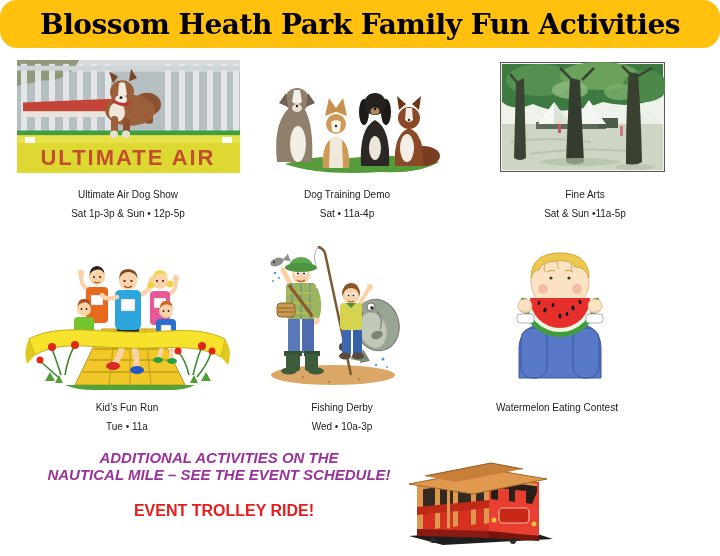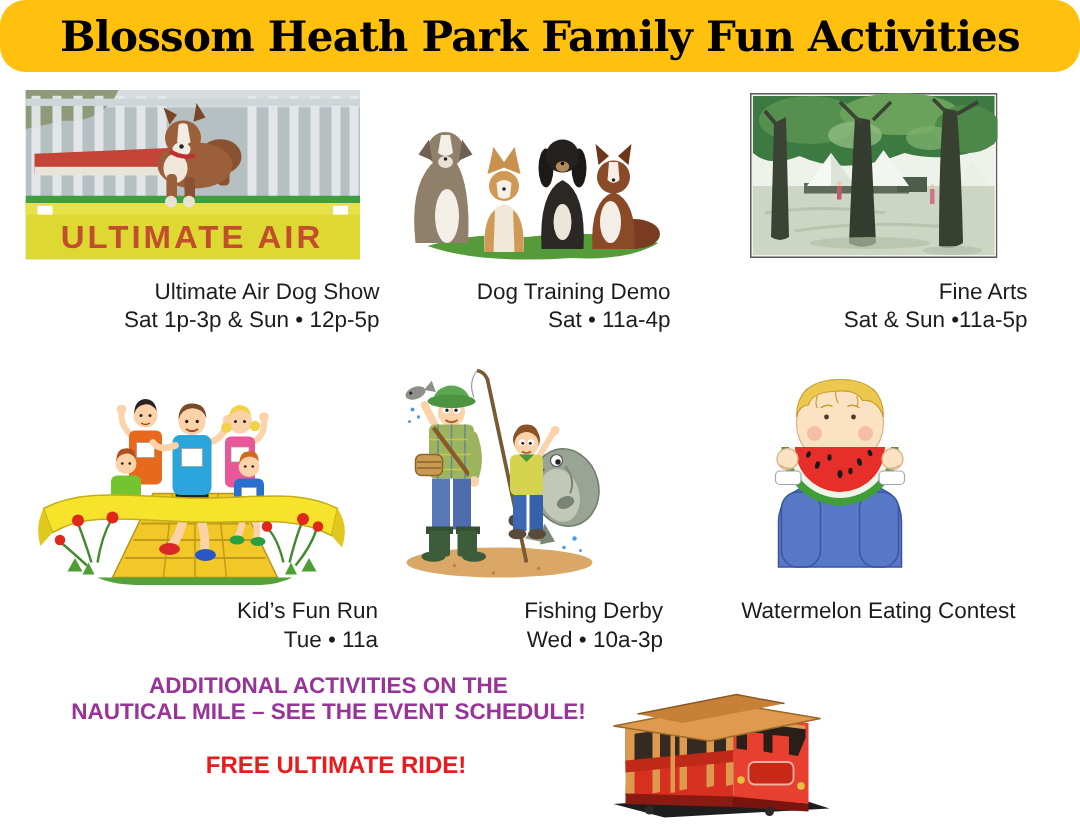--- a/index.html
+++ b/index.html
@@ -3,23 +3,23 @@
 <meta charset="utf-8">
 <style>
   html,body{margin:0;padding:0;background:#ffffff;}
   .page{position:relative;width:720px;height:556px;background:#ffffff;overflow:hidden;
         font-family:"Liberation Sans",sans-serif;}
   .abs{position:absolute;}
   .header{left:0;top:0;width:720px;height:48px;display:flex;align-items:center;justify-content:center;border-radius:17px;}
   .header h1{margin:0;font-family:"DejaVu Serif",serif;font-weight:800;font-size:28px;
              letter-spacing:-0.5px;color:#000;white-space:nowrap;}
   .imgbox svg{display:block;width:100%;height:100%;}
-  .caption{text-align:right;font-size:15px;line-height:19px;color:#1c1c1c;}
+  .caption{text-align:center;font-size:10px;line-height:19px;color:#1c1c1c;}
   .footer-note{width:438px;left:0;top:449px;text-align:center;font-weight:bold;
-               font-size:15px;line-height:17px;}
+               font-size:15px;line-height:17px;font-style:italic;}
   .trolley-note{width:448px;left:0;top:502px;text-align:center;font-weight:bold;font-size:16px;}
 </style>
 </head>
 <body>
 
 <div class="page">
 
   <div class="abs header" style="background-color: rgb(255, 193, 14);">
     <h1>Blossom Heath Park Family Fun Activities</h1>
   </div>
@@ -370,21 +370,21 @@
     <div>Wed • 10a-3p</div>
   </div>
   <div class="abs caption" style="left:437px;top:398px;width:240px">
     <div>Watermelon Eating Contest</div>
   </div>
 
   <div class="abs footer-note" style="color: rgb(153, 51, 153);">
     <div>ADDITIONAL ACTIVITIES ON THE</div>
     <div>NAUTICAL MILE – SEE THE EVENT SCHEDULE!</div>
   </div>
-  <div class="abs trolley-note" style="color: rgb(232, 28, 28);">FREE ULTIMATE RIDE!</div>
+  <div class="abs trolley-note" style="color: rgb(232, 28, 28);">EVENT TROLLEY RIDE!</div>
 
   <div class="abs imgbox" style="left:403px;top:452px;width:157px;height:96px">
     <svg viewBox="0 0 157 96">
       <polygon points="6,84 116,76 150,87 40,93" fill="#1e1e1e"></polygon>
       <polygon points="14,78 16,34 86,24 86,80" fill="#d83020"></polygon>
       <polygon points="14,34 86,24 86,52 14,58" fill="#352a22"></polygon>
       <g fill="#dd9a4e">
         <polygon points="14,33 86,23 86,28 14,38"></polygon>
         <polygon points="14,34 20,33 20,77 14,78"></polygon>
         <polygon points="32,31 37,30 37,76 32,77"></polygon>

